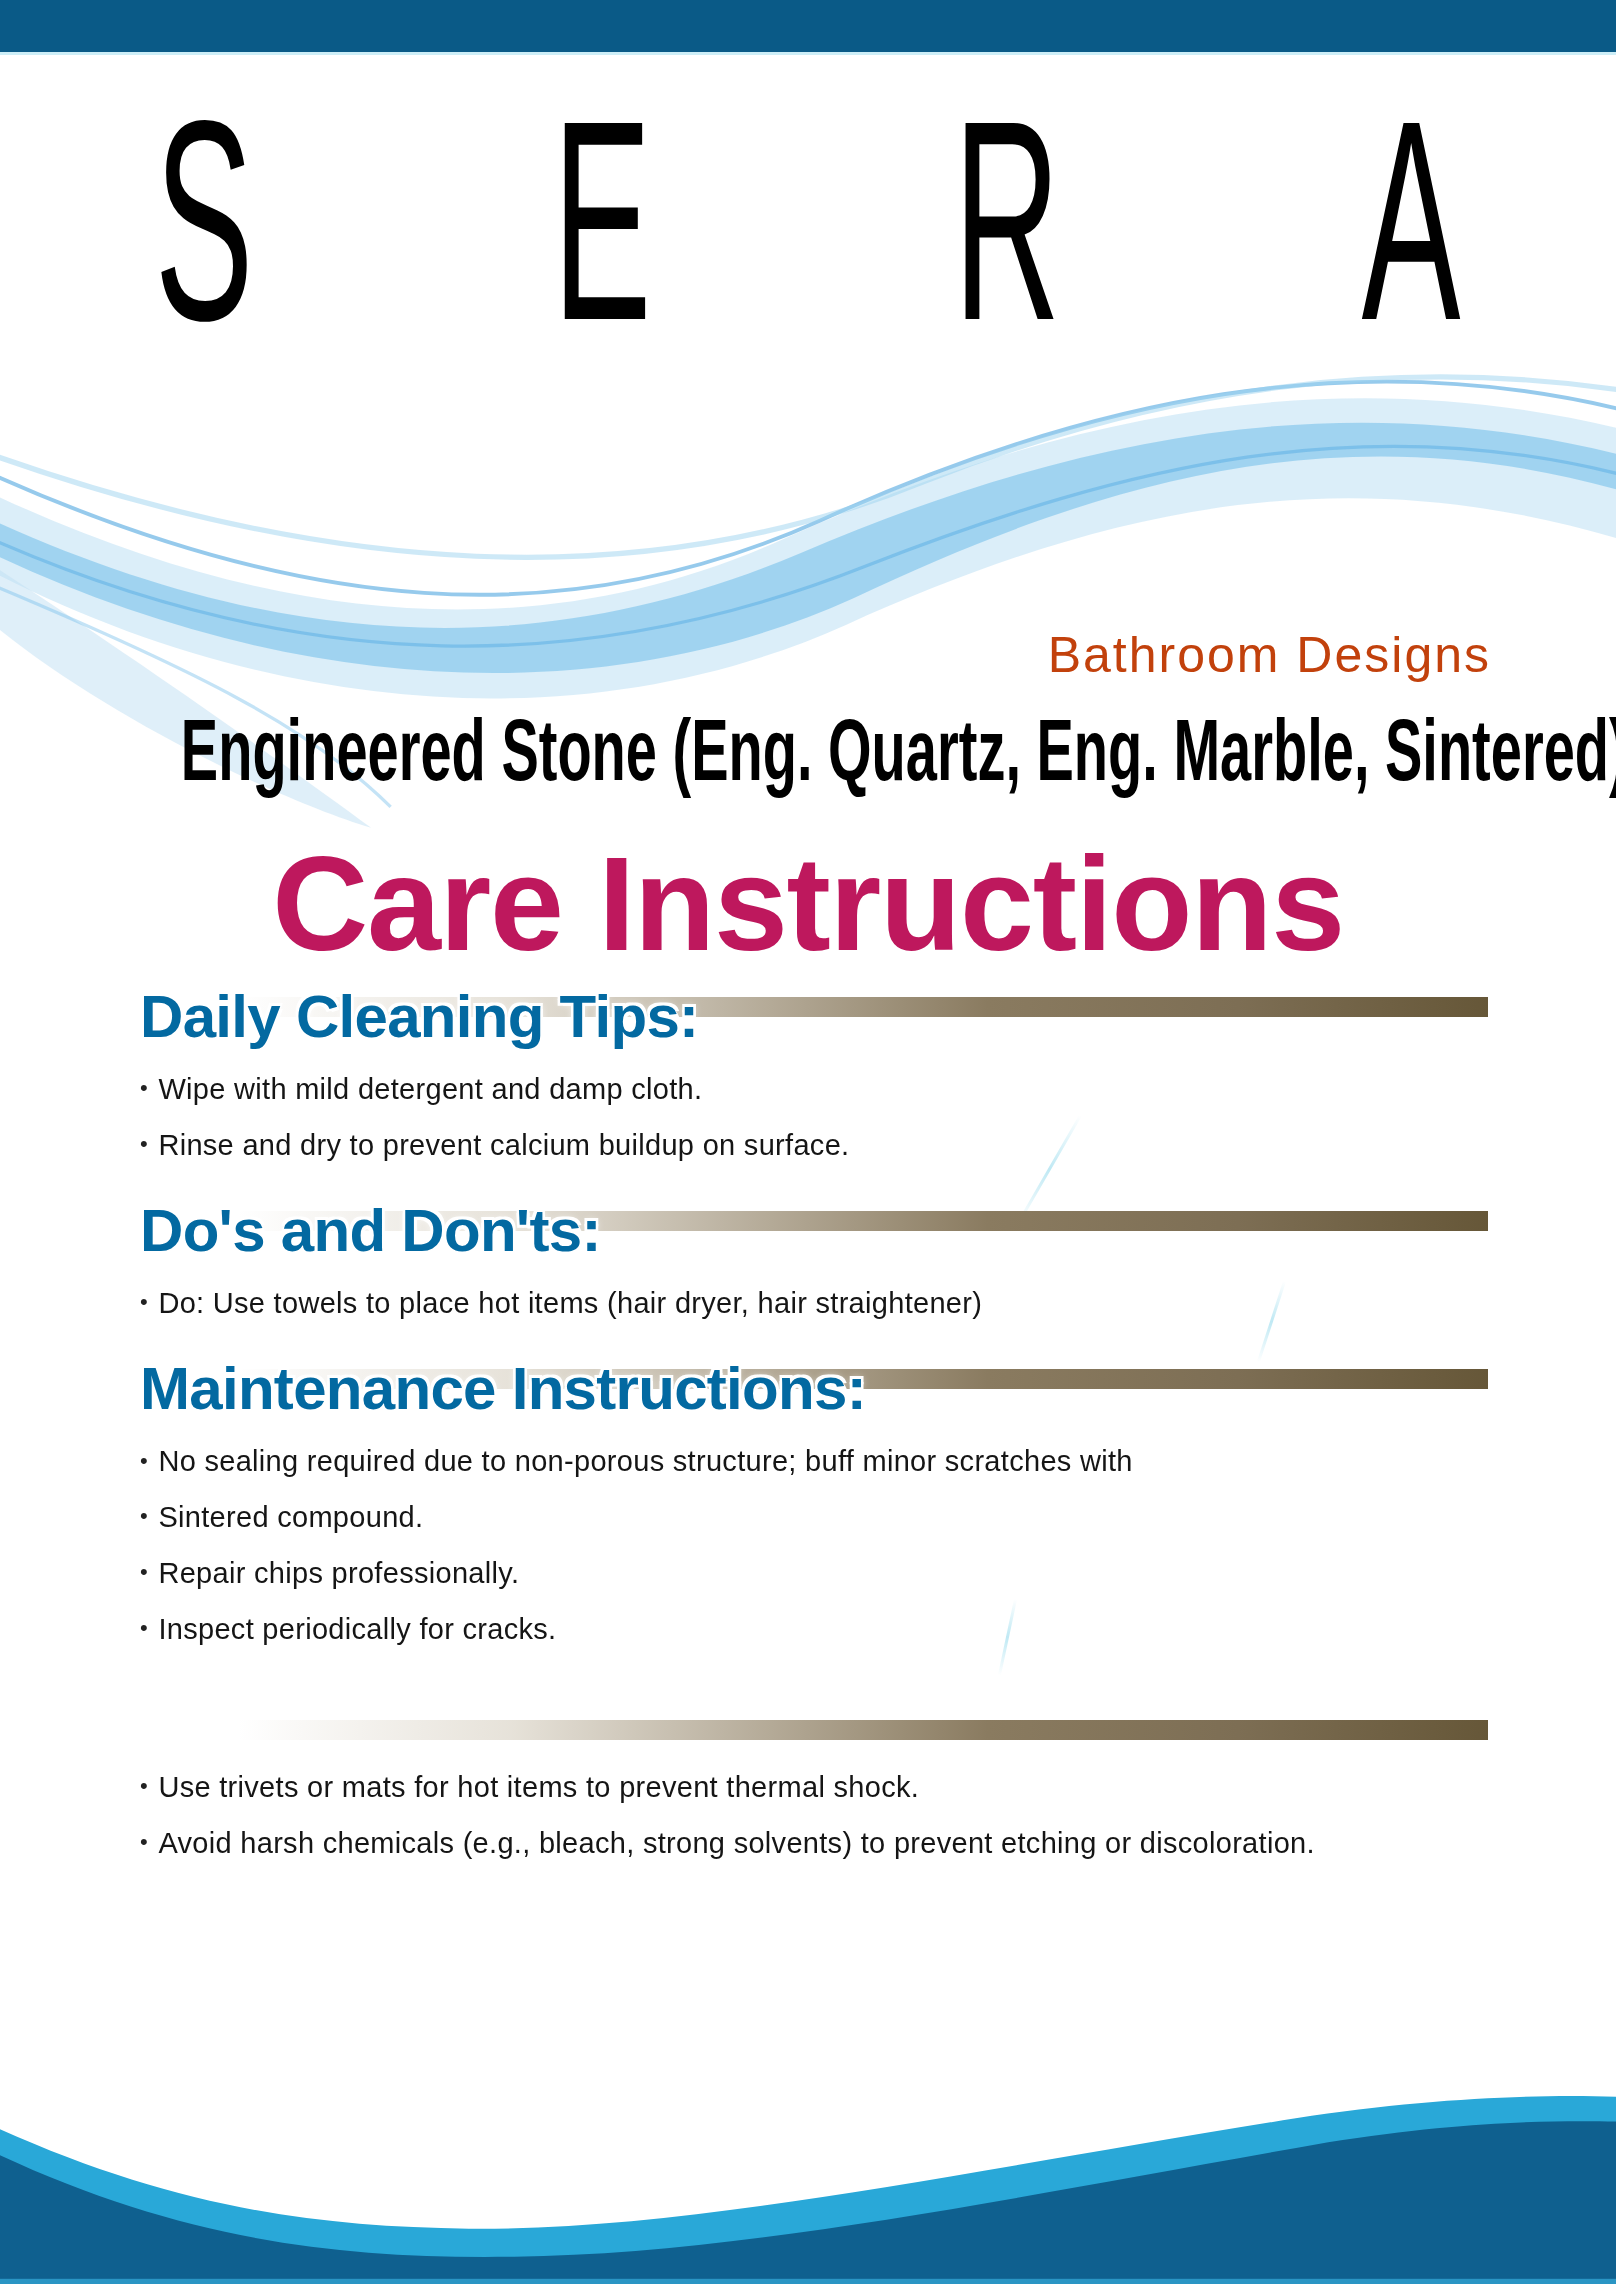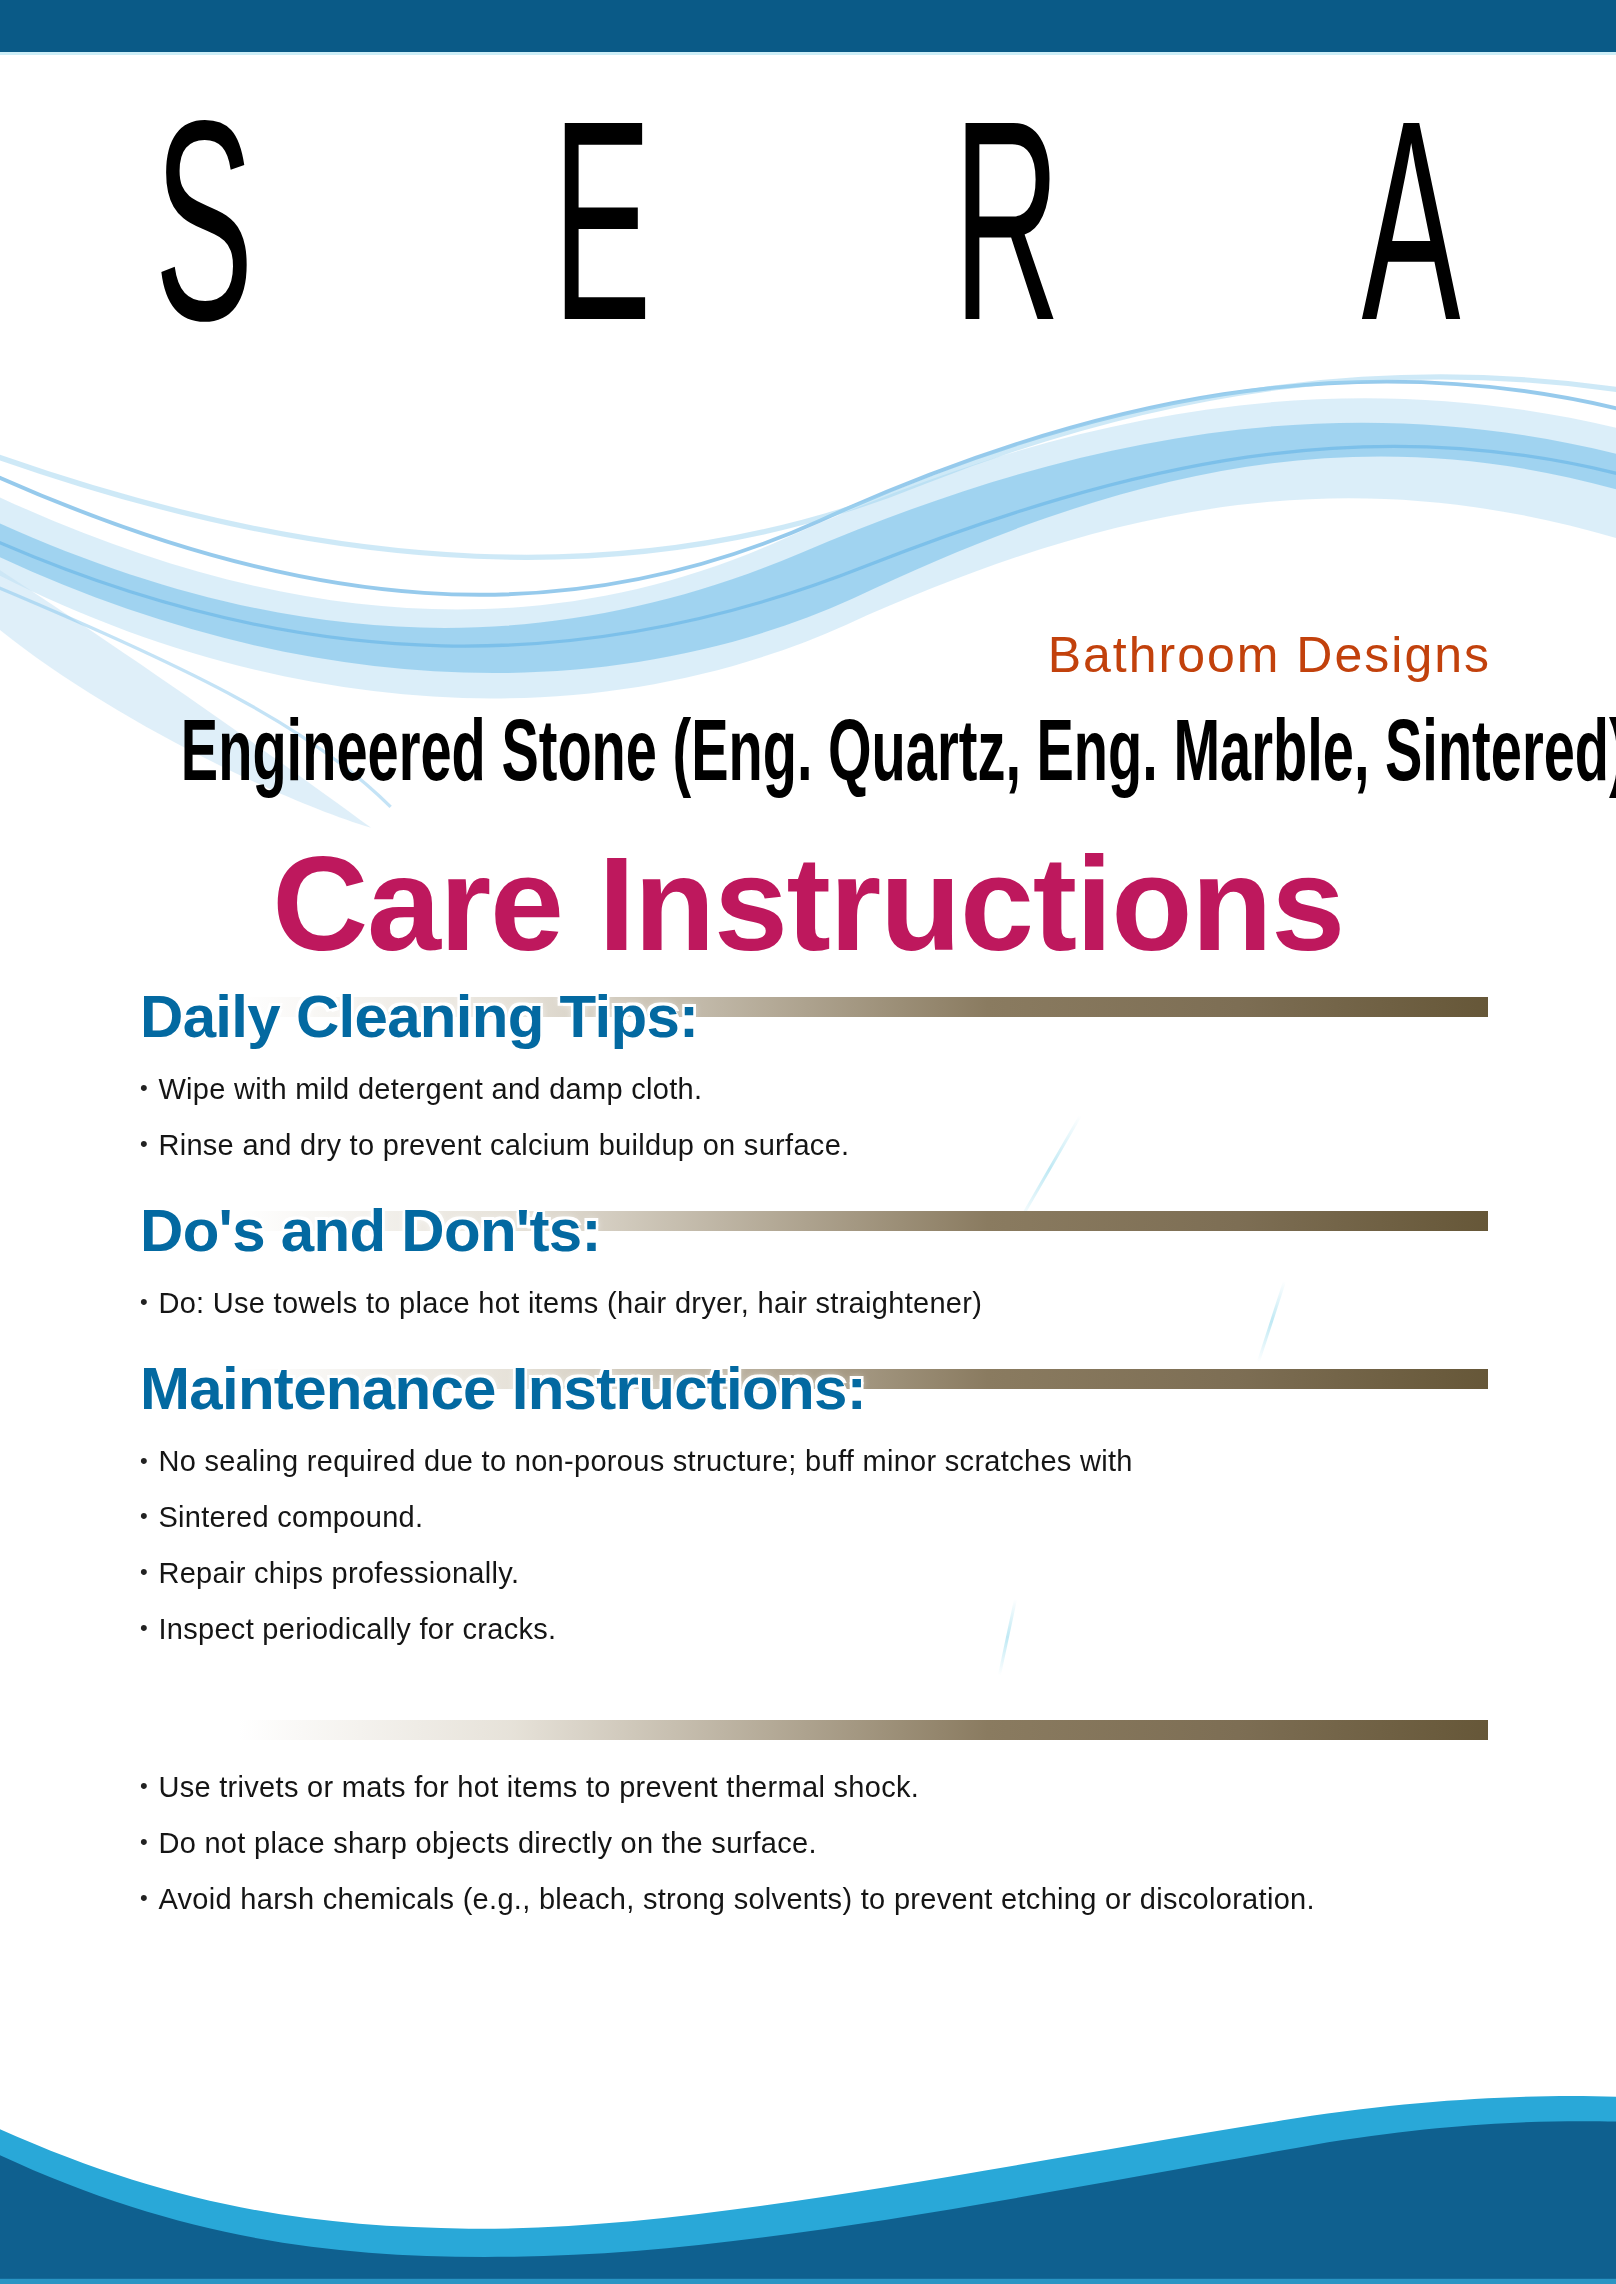--- a/index.html
+++ b/index.html
@@ -146,21 +146,20 @@
       <li><span class="dot">•</span><span>Inspect periodically for cracks.</span></li>
     </ul>
   </div>
 
   <div class="section">
     <div class="section-head low">
       <div class="accent-bar"></div>
     </div>
     <ul class="bullets">
       <li><span class="dot">•</span><span>Use trivets or mats for hot items to prevent thermal shock.</span></li>
-      <li><span class="dot">•</span><span>Do not place sharp objects directly on the surface.</span></li>
       <li><span class="dot">•</span><span>Avoid harsh chemicals (e.g., bleach, strong solvents) to prevent etching or discoloration.</span></li>
     </ul>
   </div>
 
 </div>
 
 <svg class="footer-wave" viewBox="0 0 2482 300" preserveAspectRatio="none" aria-hidden="true">
   <path d="M0,62 C260,178 470,212 720,215 C1060,218 1460,130 1990,45 C2190,14 2360,8 2482,12 L2482,300 L0,300 Z" fill="#29a8d8"></path>
   <path d="M0,102 C280,232 520,262 790,258 C1140,254 1550,168 2040,82 C2240,50 2380,48 2482,50 L2482,300 L0,300 Z" fill="#0f608f"></path>
   <rect x="0" y="292" width="2482" height="8" fill="#2a95c4"></rect>

